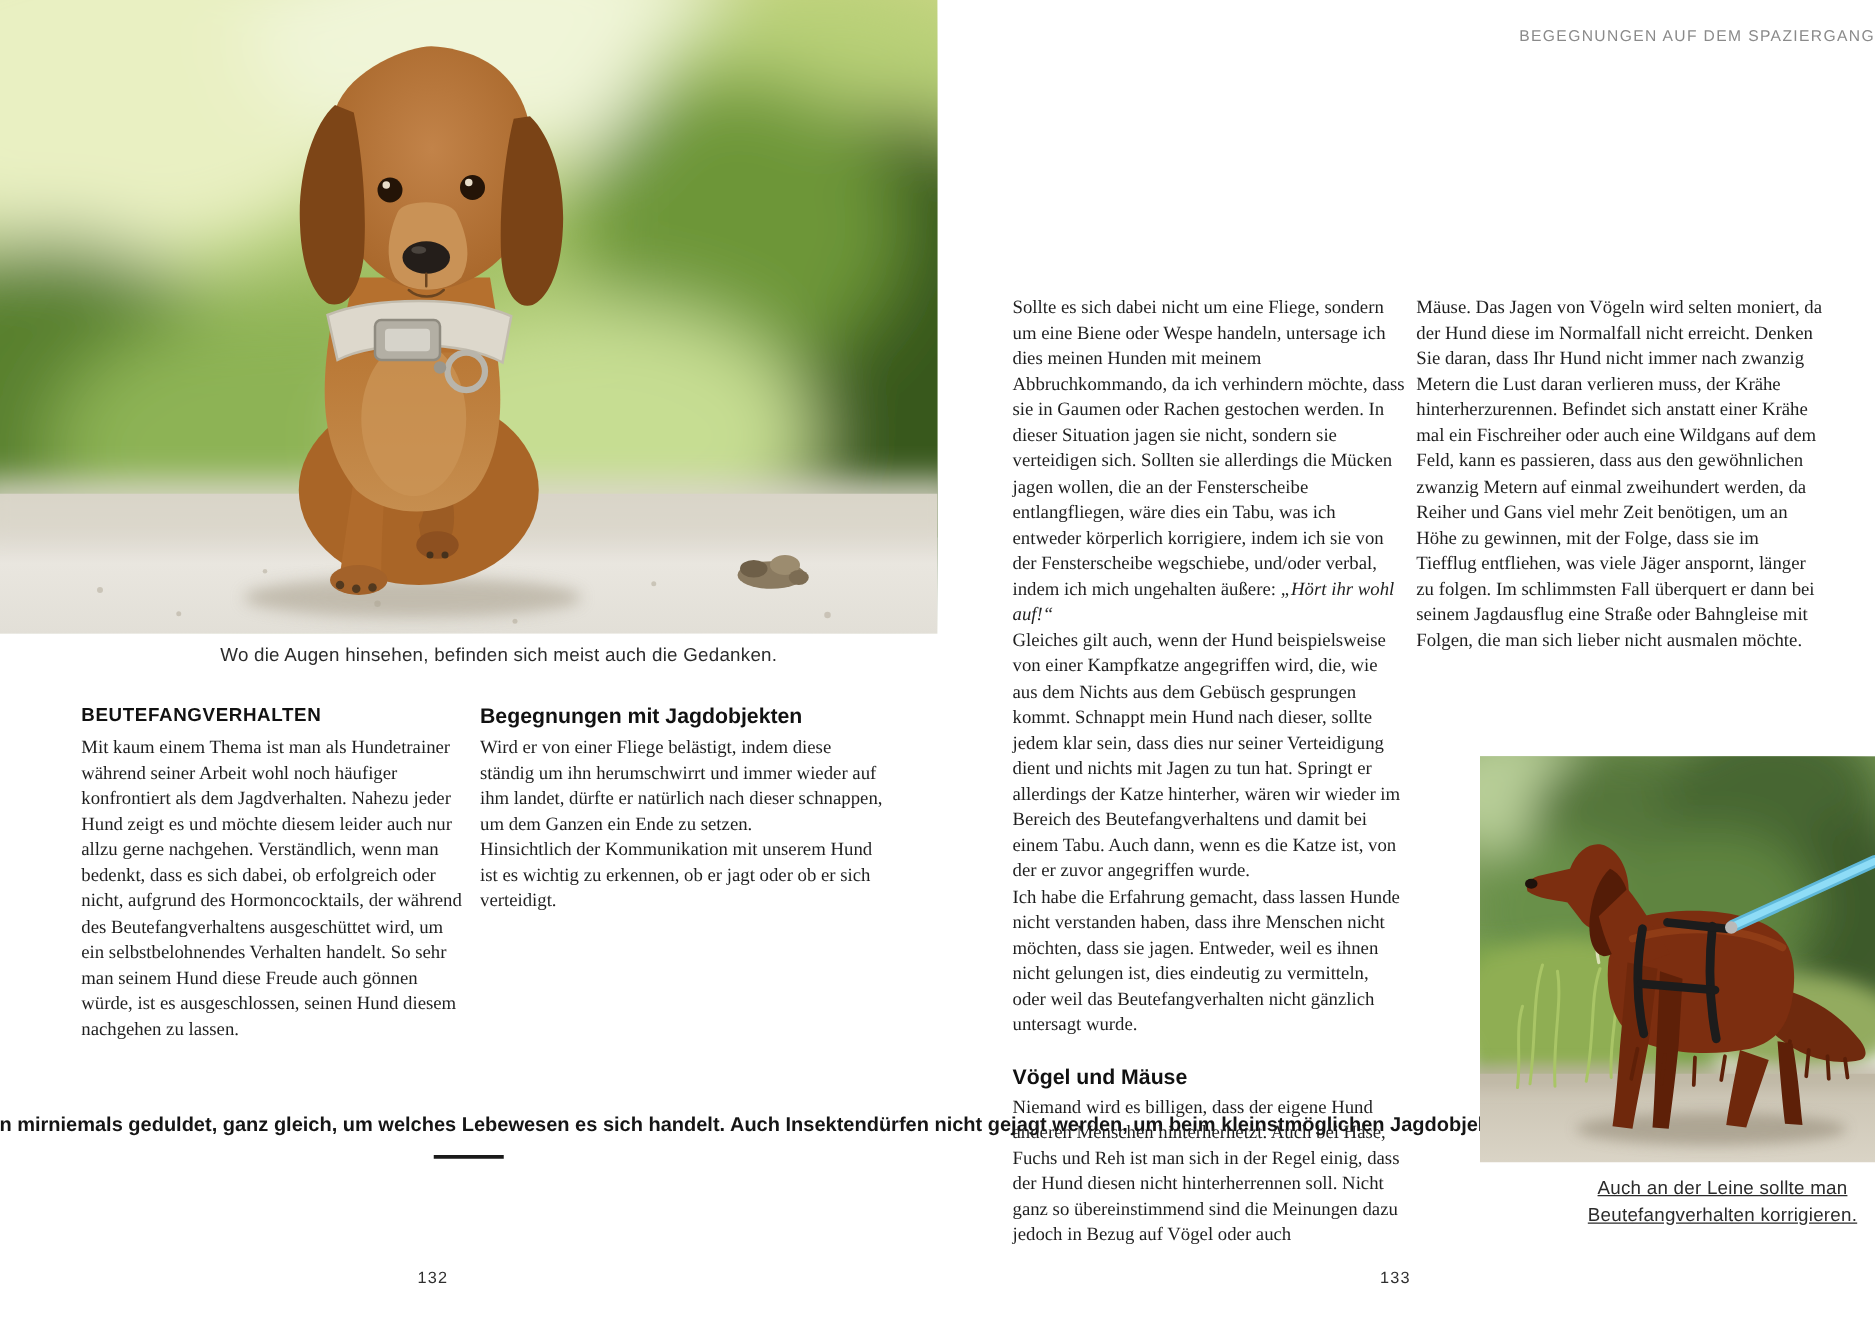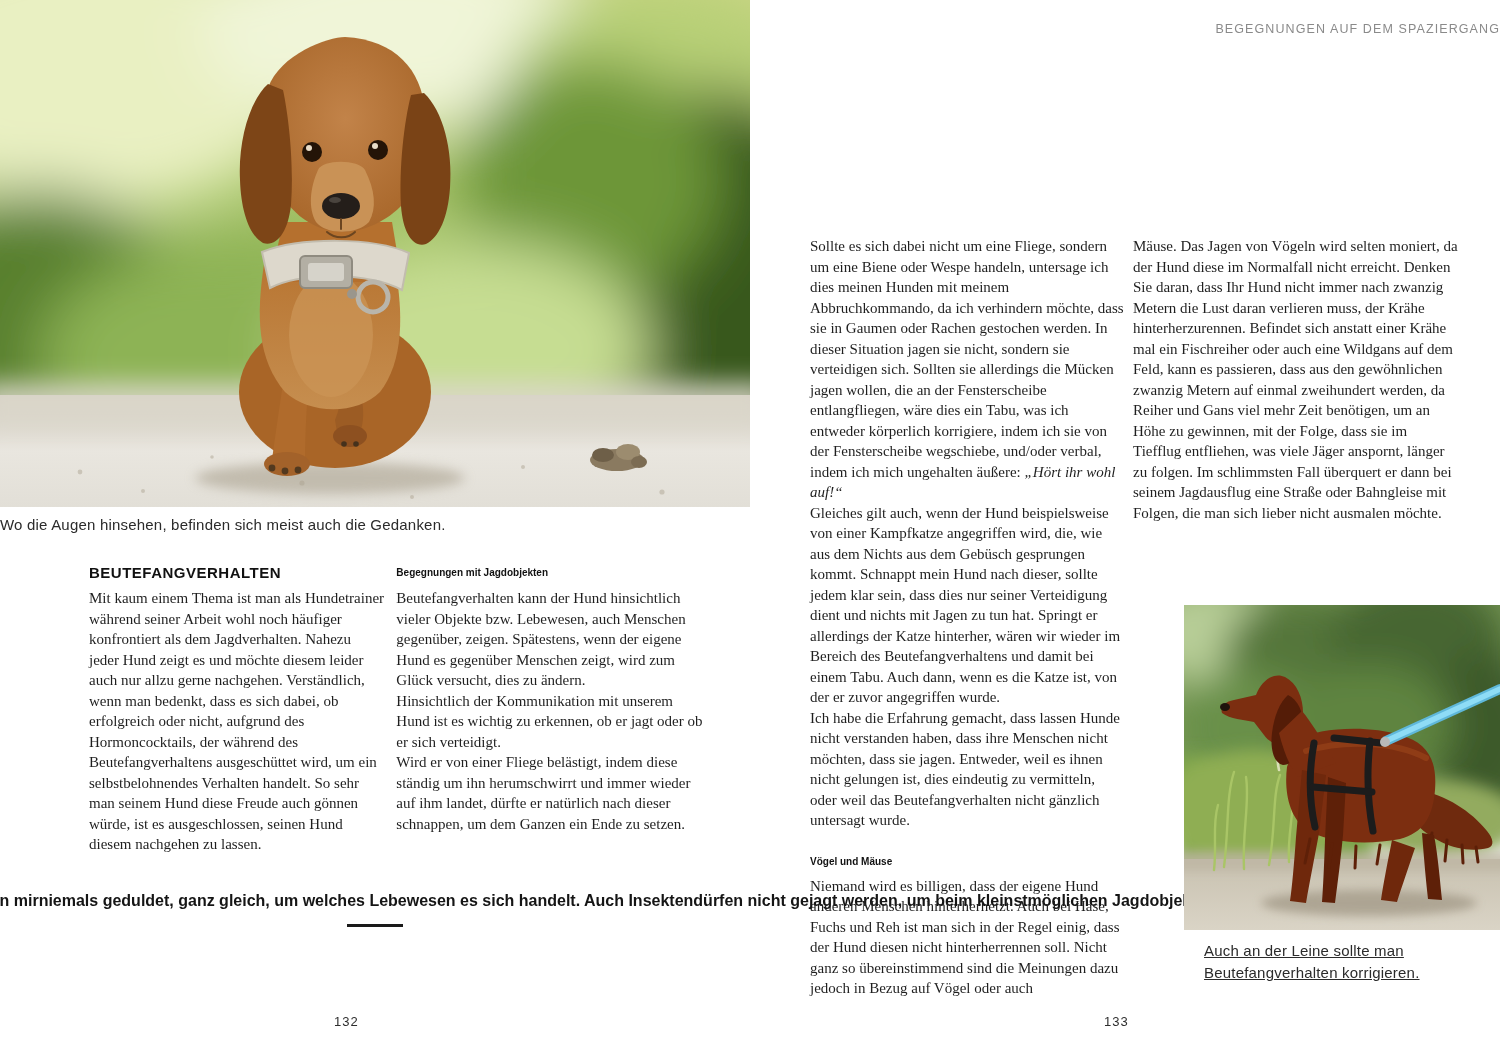--- a/index.html
+++ b/index.html
@@ -8,45 +8,45 @@
     font-family:"Liberation Serif", serif; color:#1f1f1f; overflow:hidden;
   }
   figure { margin:0; }
   
   .photo-left  { position:absolute; left:0; top:0; width:750px; height:507px; }
   .photo-right { position:absolute; left:1184px; top:605px; width:316px; height:325px; }
   .photo-left svg, .photo-right svg { display:block; width:100%; height:100%; }
   
   .caption {
     font-family:"Liberation Sans", sans-serif; font-size:15px; line-height:22px;
-    color:#2b2b2b; text-align:left; letter-spacing:.2px;
+    color:#2b2b2b; text-align:center; letter-spacing:.2px;padding-left:24px;
   }
   .caption-left  { position:absolute; left:0; top:514px; width:750px; }
   .caption-right { position:absolute; left:1204px; top:940px; width:300px;text-decoration:underline; }
   
   .running-header {
     position:absolute; left:750px; top:22px; width:750px; text-align:right;
     font-family:"Liberation Sans", sans-serif; font-size:12.5px; letter-spacing:1.1px;
     color:#8a8a8a;
   }
   .pagenum {
     position:absolute; top:1014px; font-family:Liberation Sans, sans-serif;
     font-size:13px; letter-spacing:1px; color:#2e2e2e;
   }
   .pagenum-left  { left:334px; }
   .pagenum-right { left:1104px; }
   
   .columns { position:absolute; display:flex; }
   .columns-left  { left:65px;  top:563px; width:645px; gap:12px; }
   .columns-right { left:810px; top:236px; width:650px; gap:8px; }
-  .col-l1 { width:307px;margin-left:24px; } .col-l2 { width:326px; }
+  .col-l1 { width:307px; } .col-l2 { width:326px; }
   .col-r1 { width:315px; } .col-r2 { width:325px; }
   .heading {
     font-family:"Liberation Sans", sans-serif; font-weight:bold; color:#111;
-    font-size:10px; line-height:20px; margin:0 0 5px 0;
+    font-size:17px; line-height:20px; margin:0 0 5px 0;
   }
   .heading-caps { font-size:15px; letter-spacing:.5px; }
   .subhead { margin:21px 0 4px 0; }
   .body p { margin:0; font-size:15px; line-height:20.5px; text-align:left; }
   .body em { font-style:italic; }
   
   .pullquote {
     position:absolute; left:0; top:886px; width:750px;
     display:flex; flex-direction:column; align-items:center;
     font-family:"Liberation Sans", sans-serif; font-weight:bold;
@@ -163,23 +163,22 @@
     <div class="columns columns-left">
       <div class="col-l1">
         <h3 class="heading heading-caps">BEUTEFANGVERHALTEN</h3>
         <div class="body">
             <p><span>Mit kaum einem Thema ist man als Hundetrainer während seiner Arbeit wohl noch häufiger konfrontiert als dem Jagdverhalten. Nahezu jeder Hund zeigt es und möchte diesem leider auch nur allzu gerne nachgehen. Verständlich, wenn man bedenkt, dass es sich dabei, ob erfolgreich oder nicht, aufgrund des Hormoncocktails, der während des Beutefangverhaltens ausgeschüttet wird, um ein selbstbelohnendes Verhalten handelt. So sehr man seinem Hund diese Freude auch gönnen würde, ist es ausgeschlossen, seinen Hund diesem nachgehen zu lassen.</span></p>
           </div>
       </div>
       <div class="col-l2">
         <h3 class="heading">Begegnungen mit Jagdobjekten</h3>
         <div class="body">
-            <p><span>Beutefangverhalten kann der Hund hinsichtlich vieler Objekte bzw. Lebewesen, auch Menschen gegenüber, zeigen. Spätestens, wenn der eigene Hund es gegenüber Menschen zeigt, wird zum Glück versucht, dies zu ändern.</span></p>
+            <p><span>Wird er von einer Fliege belästigt, indem diese ständig um ihn herumschwirrt und immer wieder auf ihm landet, dürfte er natürlich nach dieser schnappen, um dem Ganzen ein Ende zu setzen.</span></p>
             <p><span>Hinsichtlich der Kommunikation mit unserem Hund ist es wichtig zu erkennen, ob er jagt oder ob er sich verteidigt.</span></p>
-            <p><span>Wird er von einer Fliege belästigt, indem diese ständig um ihn herumschwirrt und immer wieder auf ihm landet, dürfte er natürlich nach dieser schnappen, um dem Ganzen ein Ende zu setzen.</span></p>
           </div>
       </div>
     </div>
 
     <div class="pullquote">
       <div style="display:flex;flex-direction:row;align-items:center;">
           <div class="qline">Jagen ist für mich und somit auch für meine Hunde ein Tabu. Es wird von mir</div>
           <div class="qline">niemals geduldet, ganz gleich, um welches Lebewesen es sich handelt. Auch Insekten</div>
           <div class="qline">dürfen nicht gejagt werden, um beim kleinstmöglichen Jagdobjekt zu beginnen.</div>
         </div>

